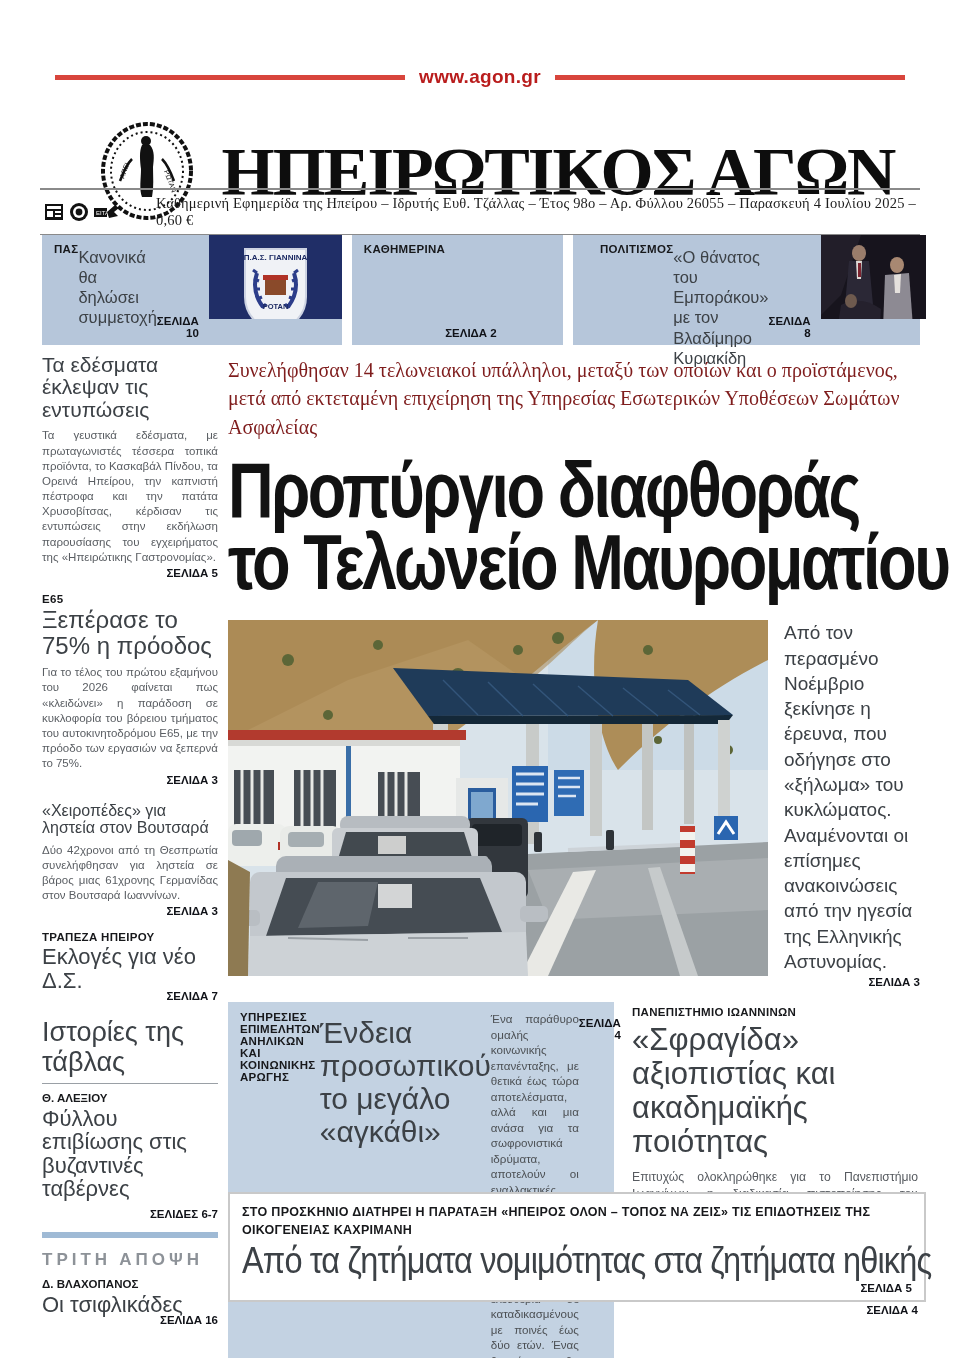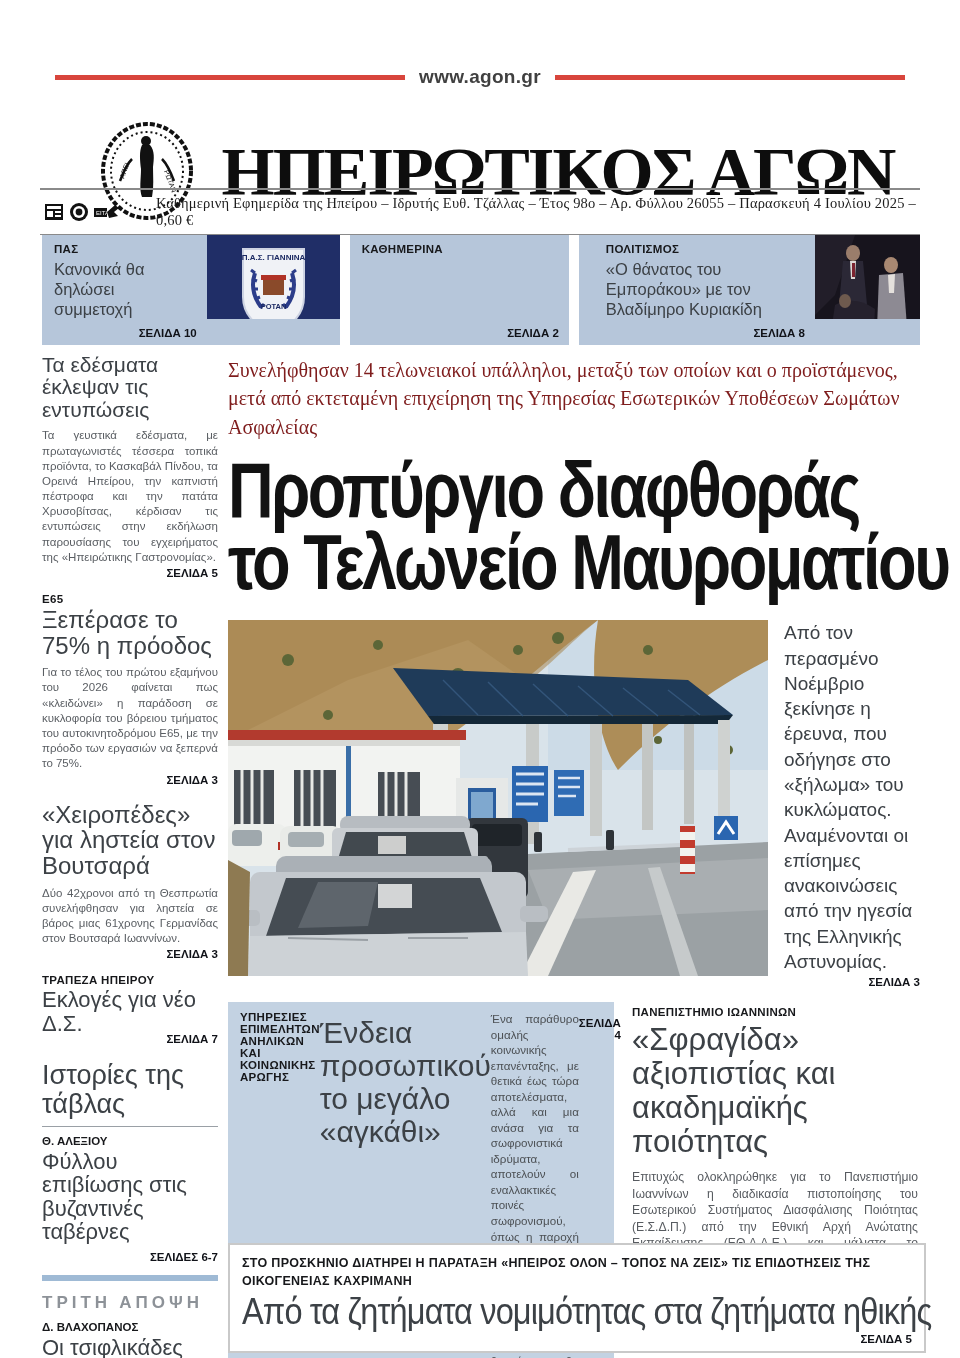--- a/index.html
+++ b/index.html
@@ -1,38 +1,38 @@
 <!DOCTYPE html>
 <html lang="el"><head>
 <meta charset="utf-8">
 <style>
   html,body{margin:0;padding:0;background:#ffffff;}
   body{width:960px;height:1358px;position:relative;font-family:"Liberation Sans",sans-serif;color:#222;overflow:hidden;}
 
   
   .rule-row{position:absolute;top:66px;left:55px;width:850px;display:flex;align-items:center;gap:14px;}
   .redline{flex:1;height:5px;background:#d8453c;}
-  .site-url{font-weight:bold;font-size:19px;color:#404040;letter-spacing:.3px;}
+  .site-url{font-weight:bold;font-size:19px;color:#b91c1c;letter-spacing:.3px;}
 
   
   .masthead{position:absolute;top:88px;left:40px;width:880px;display:flex;align-items:center;}
   .mast-logo{width:98px;height:100px;flex:0 0 auto;margin-left:58px;}
   .mast-title{flex:1;text-align:center;font-family:"Liberation Serif","DejaVu Serif",serif;font-weight:bold;
     font-size:67px;color:#0d0d0d;letter-spacing:-2px;transform:scaleX(1.02);transform-origin:center;white-space:nowrap;}
 
   
   .dateline{position:absolute;top:188px;left:40px;width:880px;border-top:2px solid #8a8a8a;border-bottom:1px solid #8a8a8a;
     padding:5px 0;display:flex;align-items:center;gap:8px;}
   .dl-icons{display:flex;gap:5px;margin-left:4px;}
   .dl-text{font-family:"Liberation Serif","DejaVu Serif",serif;font-size:14.5px;color:#1e1e1e;margin-left:28px;letter-spacing:.2px;}
 
   
   .teasers{position:absolute;top:235px;left:42px;width:878px;display:flex;gap:10px;}
   .teaser{background:#b6c6da;display:flex;height:110px;}
-  .teaser .txt{padding:8px 10px 6px 12px;display:flex;flex-direction:column;flex:1;}
+  .teaser .txt{padding:8px 10px 6px 12px;display:flex;flex-direction:row;flex:1;}
   .kicker{font-size:11.5px;font-weight:bold;color:#17181b;letter-spacing:.3px;}
   .teaser .title{font-size:16.5px;color:#3c4146;line-height:1.22;margin-top:4px;}
   .pageref{font-size:11.5px;font-weight:bold;color:#101218;text-align:right;margin-top:auto;}
   .teaser .img{flex:0 0 auto;height:84px;overflow:hidden;}
   .t1{width:303px;} .t2{width:223px;} .t3{width:332px;padding-left:15px;}
 
   
   .rail{position:absolute;top:352px;left:42px;width:176px;}
   .rail-head{font-size:21px;color:#3c4146;line-height:1.07;margin:2px 0 7px 0;}
   .rail-body{font-size:11.5px;color:#5a5e63;line-height:1.32;text-align:justify;}
@@ -62,21 +62,21 @@
   .panel-body{font-size:11.6px;color:#4c5054;line-height:1.34;text-align:justify;}
   .panel .pageref{margin-top:6px;}
   .uni{flex:1;display:flex;flex-direction:row;}
   .uni-inner{padding:4px 2px 0 6px;display:flex;flex-direction:column;flex:1;}
   .uni .bluebar{margin:0 0 8px 0;}
   .uni .bluebar.bot{margin:8px 0 0 0;}
   .uni .panel-head{font-size:31px;}
   .uni .panel-body{font-size:12.2px;color:#575b60;}
 
   
-  .banner{position:absolute;top:1243px;left:228px;width:698px;border:2px solid #c9c9c9;box-sizing:border-box;
+  .banner{position:absolute;top:1192px;left:228px;width:698px;border:2px solid #c9c9c9;box-sizing:border-box;
     padding:8px 12px 6px 12px;background:#fff;}
   .banner .kicker{font-size:12.5px;}
   .banner-head{font-size:37px;color:#3c4146;letter-spacing:-1px;transform:scaleX(.88);transform-origin:left top;
     width:770px;white-space:nowrap;margin-top:2px;}
   .banner .pageref{margin-top:0;}
 </style>
 </head>
 <body>
 
 <div class="rule-row">
@@ -181,21 +181,21 @@
     <div class="rail-body">Τα γευστικά εδέσματα, με πρωταγωνιστές τέσσερα τοπικά προϊόντα, το Κασκαβάλ Πίνδου, τα Ορεινά Ηπείρου, την καπνιστή πέστροφα και την πατάτα Χρυσοβίτσας, κέρδισαν τις εντυπώσεις στην εκδήλωση παρουσίασης του εγχειρήματος της «Ηπειρώτικης Γαστρονομίας».</div>
     <span class="pageref" style="display:block">ΣΕΛΙΔΑ 5</span>
   </div>
   <div>
     <span class="kicker">Ε65</span>
     <div class="rail-head" style="font-size:24px">Ξεπέρασε το 75% η πρόοδος</div>
     <div class="rail-body">Για το τέλος του πρώτου εξαμήνου του 2026 φαίνεται πως «κλειδώνει» η παράδοση σε κυκλοφορία του βόρειου τμήματος του αυτοκινητοδρόμου Ε65, με την πρόοδο των εργασιών να ξεπερνά το 75%.</div>
     <span class="pageref" style="display:block">ΣΕΛΙΔΑ 3</span>
   </div>
   <div style="margin-top:16px">
-    <div class="rail-head" style="font-size:24px">«Χειροπέδες» για ληστεία στον Βουτσαρά</div>
+    <div class="rail-head" style="font-size:16px">«Χειροπέδες» για ληστεία στον Βουτσαρά</div>
     <div class="rail-body">Δύο 42χρονοι από τη Θεσπρωτία συνελήφθησαν για ληστεία σε βάρος μιας 61χρονης Γερμανίδας στον Βουτσαρά Ιωαννίνων.</div>
     <span class="pageref" style="display:block">ΣΕΛΙΔΑ 3</span>
   </div>
   <div>
     <span class="kicker">ΤΡΑΠΕΖΑ ΗΠΕΙΡΟΥ</span>
     <div class="rail-head" style="font-size:22px;margin-bottom:0">Εκλογές για νέο Δ.Σ.</div>
     <span class="pageref" style="display:block;margin-top:-2px">ΣΕΛΙΔΑ 7</span>
   </div>
   <div>
     <div class="bigrail">Ιστορίες της τάβλας</div>

